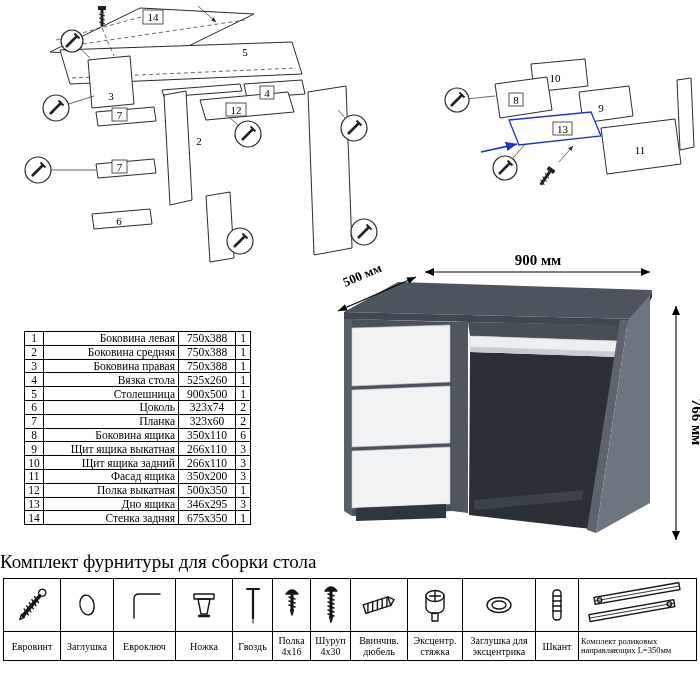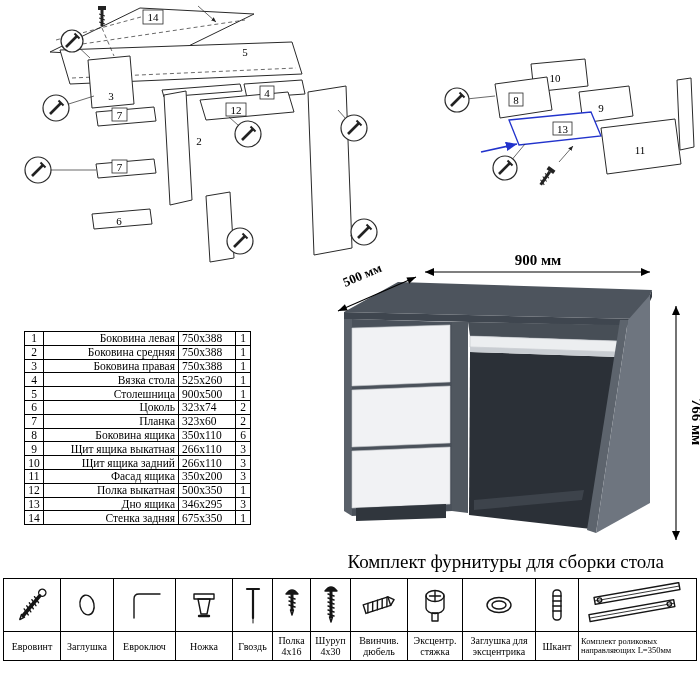--- a/index.html
+++ b/index.html
@@ -21,25 +21,25 @@
   .dim2{font-family:"Liberation Serif",serif;font-size:13px;font-weight:bold;fill:#000;text-anchor:middle;}
   .dimline{stroke:#000;stroke-width:1.1;fill:none;}
   .dimtri{fill:#000;}
 
   
   .parts{position:absolute;left:24px;top:331px;width:222px;border-collapse:collapse;table-layout:fixed;}
   .parts td{border:1px solid #000;font-size:11.5px;line-height:1.05;padding:0 3px;height:12.8px;
             white-space:nowrap;overflow:hidden;}
   .parts .c-n{width:16px;text-align:center;padding:0 1px;}
   .parts .c-name{width:128px;text-align:right;}
-  .parts .c-size{width:50px;margin-top:47px;}
+  .parts .c-size{width:50px;text-align:center;margin-top:47px;}
   .parts .c-qty{width:12px;text-align:center;padding:0 1px;}
 
   
-  .hw-title{position:absolute;left:0;top:551px;width:664px;text-align:right;font-size:19px;}
+  .hw-title{position:absolute;left:0;top:551px;width:664px;text-align:left;font-size:19px;}
 
   
   .hw{position:absolute;left:3px;top:578px;width:694px;border-collapse:collapse;table-layout:fixed;}
   .hw td{border:1px solid #000;text-align:center;vertical-align:middle;padding:0;overflow:hidden;}
   .hw-icons td{height:52px;}
   .hw-icons svg{display:block;margin:1px auto;}
   .hw-labels td{height:28px;font-size:10px;line-height:1.1;padding:0 1px;margin-top:28px;}
   .hw-labels td.small{font-size:8.5px;text-align:left;padding:0 2px;font-family:Liberation Serif, serif;}
   .hw-qty td{height:24px;font-size:15px;}
   .hi{stroke:#151515;fill:none;stroke-width:1.4;stroke-linecap:round;stroke-linejoin:round;}

